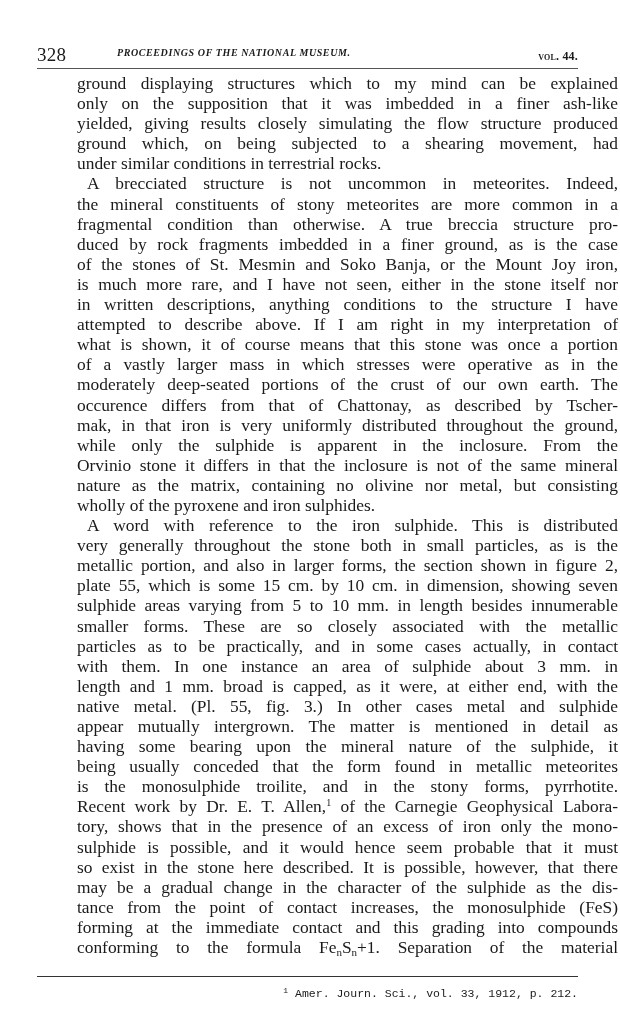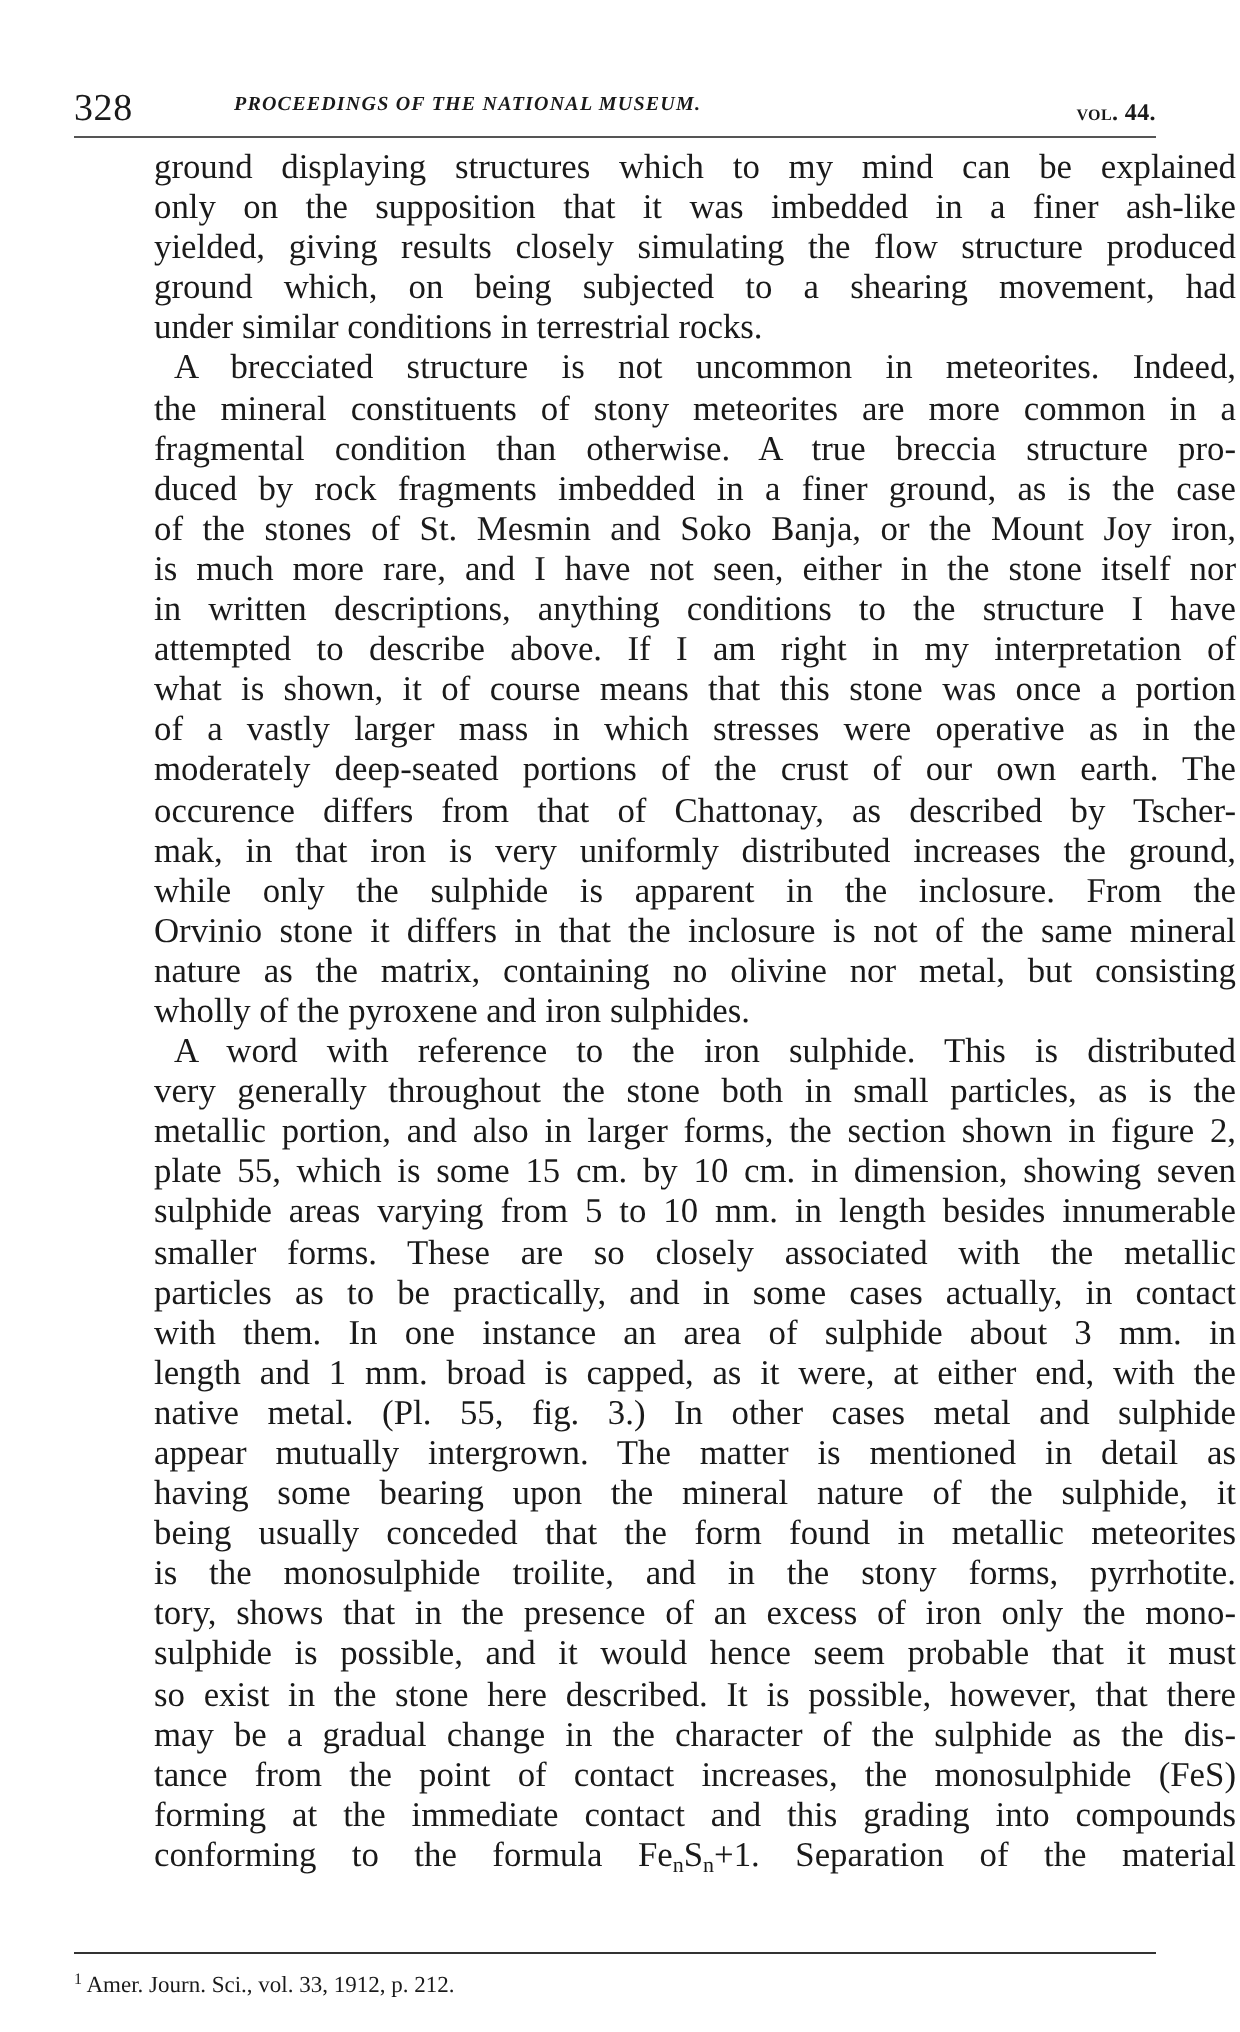--- a/index.html
+++ b/index.html
@@ -103,22 +103,22 @@
       left: 0;
       width: 541px;
       height: 0;
       border-top: 1.5px solid #333;
     }
     .footnote {
       position: absolute;
       top: 987px;
       left: 0;
       width: 541px;
-      text-align: left;
-      font-family: Liberation Serif, serif;
+      text-align: right;
+      font-family: Liberation Mono, monospace;
       font-size: 11.5px;
     }
     .footnote .fn-mark {
       font-size: 8px;
       vertical-align: 4px;
       line-height: 0;
     }
   </style>
 </head>
 <body>
@@ -142,39 +142,40 @@
       <span class="line"><span>fragmental condition than otherwise.  A true breccia structure pro-</span></span>
       <span class="line"><span>duced by rock fragments imbedded in a finer ground, as is the case</span></span>
       <span class="line"><span>of the stones of St. Mesmin and Soko Banja, or the Mount Joy iron,</span></span>
       <span class="line"><span>is much more rare, and I have not seen, either in the stone itself nor</span></span>
       <span class="line"><span>in written descriptions, anything conditions to the structure I have</span></span>
       <span class="line"><span>attempted to describe above.  If I am right in my interpretation of</span></span>
       <span class="line"><span>what is shown, it of course means that this stone was once a portion</span></span>
       <span class="line"><span>of a vastly larger mass in which stresses were operative as in the</span></span>
       <span class="line"><span>moderately deep-seated portions of the crust of our own earth.  The</span></span>
       <span class="line"><span>occurence differs from that of Chattonay, as described by Tscher-</span></span>
-      <span class="line"><span>mak, in that iron is very uniformly distributed increases the ground,</span></span>
+      <span class="line"><span>mak, in that iron is very uniformly distributed throughout the ground,</span></span>
       <span class="line"><span>while only the sulphide is apparent in the inclosure.  From the</span></span>
       <span class="line"><span>Orvinio stone it differs in that the inclosure is not of the same mineral</span></span>
       <span class="line"><span>nature as the matrix, containing no olivine nor metal, but consisting</span></span>
       <span class="line last"><span>wholly of the pyroxene and iron sulphides.</span></span>
       <span class="line indent"><span>A word with reference to the iron sulphide.  This is distributed</span></span>
       <span class="line"><span>very generally throughout the stone both in small particles, as is the</span></span>
       <span class="line"><span>metallic portion, and also in larger forms, the section shown in figure 2,</span></span>
       <span class="line"><span>plate 55, which is some 15 cm. by 10 cm. in dimension, showing seven</span></span>
       <span class="line"><span>sulphide areas varying from 5 to 10 mm. in length besides innumerable</span></span>
       <span class="line"><span>smaller forms.  These are so closely associated with the metallic</span></span>
       <span class="line"><span>particles as to be practically, and in some cases actually, in contact</span></span>
       <span class="line"><span>with them.  In one instance an area of sulphide about 3 mm. in</span></span>
       <span class="line"><span>length and 1 mm. broad is capped, as it were, at either end, with the</span></span>
       <span class="line"><span>native metal.  (Pl. 55, fig. 3.)  In other cases metal and sulphide</span></span>
       <span class="line"><span>appear mutually intergrown.  The matter is mentioned in detail as</span></span>
       <span class="line"><span>having some bearing upon the mineral nature of the sulphide, it</span></span>
       <span class="line"><span>being usually conceded that the form found in metallic meteorites</span></span>
       <span class="line"><span>is the monosulphide troilite, and in the stony forms, pyrrhotite.</span></span>
+      <span class="line"><span>Recent work by Dr. E. T. Allen,</span><span class="sup">1</span><span> of the Carnegie Geophysical Labora-</span></span>
       <span class="line"><span>tory, shows that in the presence of an excess of iron only the mono-</span></span>
       <span class="line"><span>sulphide is possible, and it would hence seem probable that it must</span></span>
       <span class="line"><span>so exist in the stone here described.  It is possible, however, that there</span></span>
       <span class="line"><span>may be a gradual change in the character of the sulphide as the dis-</span></span>
       <span class="line"><span>tance from the point of contact increases, the monosulphide (FeS)</span></span>
       <span class="line"><span>forming at the immediate contact and this grading into compounds</span></span>
       <span class="line"><span>conforming to the formula Fe</span><span class="sub">n</span><span>S</span><span class="sub">n</span><span>+1.  Separation of the material</span></span>
     </div>
 
   <div class="foot-rule"></div>

